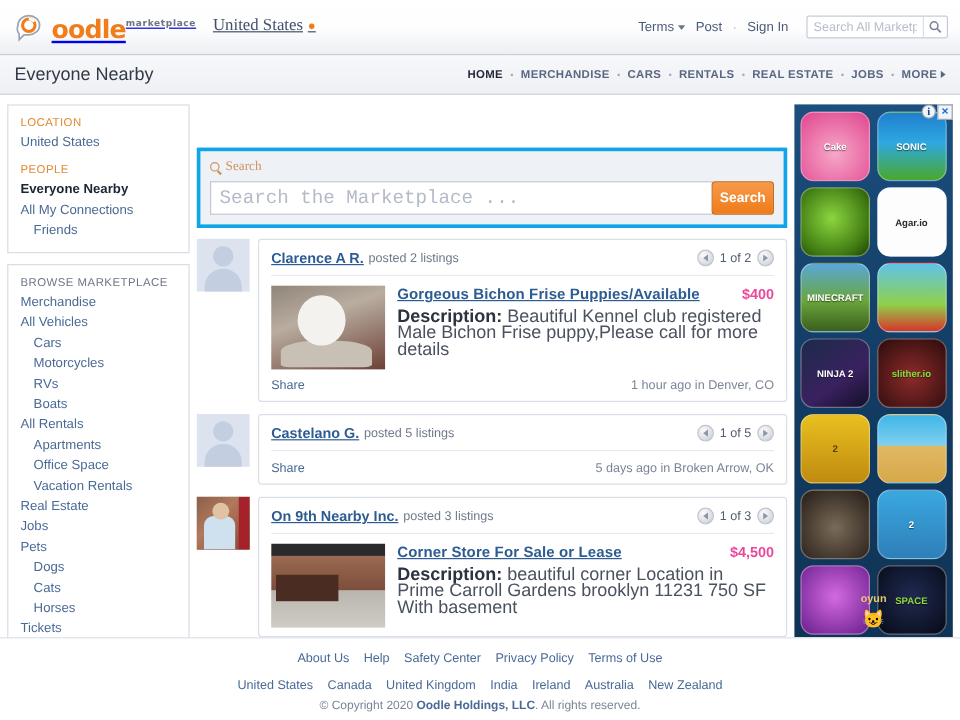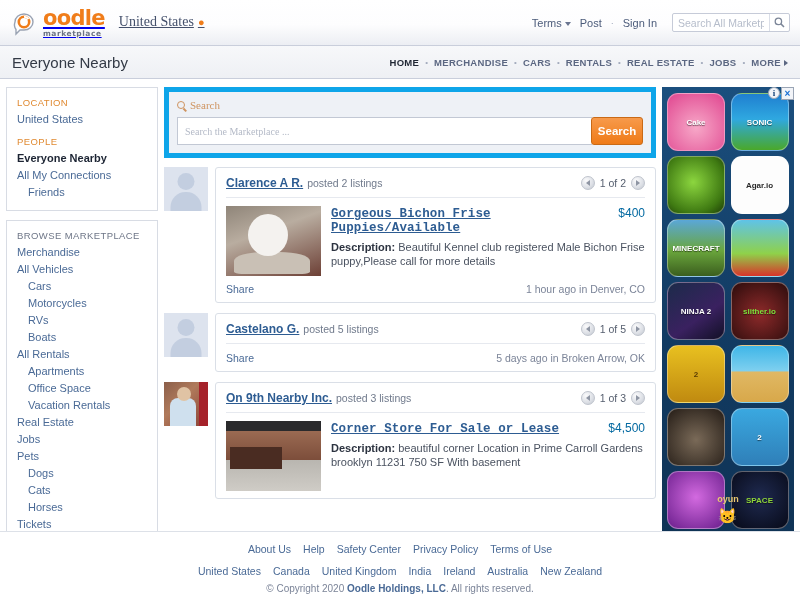--- a/index.html
+++ b/index.html
@@ -15,21 +15,21 @@
   .topbar {
     height: 46px;
     background: linear-gradient(to bottom, #ffffff 0%, #fdfdfe 55%, #eceef3 100%);
     border-bottom: 1px solid #c9cedb;
     display: flex; align-items: center;
     padding: 0 10px 0 12px;
     position: relative;
   }
   .logo-wrap { display: flex; align-items: flex-end; gap: 5px; }
   .logo-mark { width: 26px; height: 26px; position: relative; flex: none; }
-  .logo-text { display: flex; flex-direction: column; line-height: 1; }
+  .logo-text { display: flex; flex-direction: row; line-height: 1; }
   .logo-oodle {
     font-family: "DejaVu Sans", sans-serif;
     font-size: 21px; font-weight: bold; color: #f07d1a;
     letter-spacing: -0.7px;
   }
   .logo-sub {
     font-family: "DejaVu Sans", sans-serif;
     font-size: 7.5px; font-weight: bold; color: #6b7384;
     letter-spacing: 0.55px; margin-top: 1px;
   }
@@ -108,40 +108,40 @@
     display: block; font-size: 11px; color: #4a6a96;
     text-decoration: none; padding: 1.5px 10px; line-height: 14px;
   }
   .side-link.bold { color: #1c2433; font-weight: bold; }
   .side-link.ind { padding-left: 21px; }
   .side-gap { height: 8px; }
 
   
   .center { flex: 1; min-width: 0; }
   .search-panel {
-    border: 5px solid #0ea5e9; background: #eef1f6;
-    padding: 7px 8px 8px 8px; margin-bottom: 9px;
+    border: 3px solid #0ea5e9; background: #eef1f6;
+    padding: 7px 8px 8px 8px; margin-bottom: 9px; margin-top: 36px;
   }
   .search-label {
     font-size: 11px; color: #cf9460; font-family: "Liberation Serif", serif;
     display: flex; align-items: center; gap: 5px; margin-bottom: 6px;
   }
   .mag {
     display: inline-block; width: 8px; height: 8px; border: 1.5px solid #cf9460;
     border-radius: 50%; position: relative;
   }
   .mag::after {
     content: ""; position: absolute; right: -3px; bottom: -2px;
     width: 4px; height: 1.5px; background: #cf9460; transform: rotate(45deg);
   }
   .search-row { display: flex; height: 28px; }
   .search-row input {
     flex: 1; border: 1px solid #c2c8d4; border-right: 0; outline: 0;
-    font-size: 10px; color: #5a6478; padding: 0 7px; background: #fff;
-    font-family: Liberation Serif, serif;
+    font-size: 16px; color: #5a6478; padding: 0 7px; background: #fff;
+    font-family: Liberation Mono, monospace;
   }
   .search-row input::placeholder { color: #b4bac7; }
   .search-btn {
     width: 52px; border: 1px solid #c96a16; border-radius: 3px;
     background: linear-gradient(to bottom, #f79a4b 0%, #ef7b18 100%);
     color: #fff; font-size: 11.5px; font-weight: bold;
     cursor: pointer; font-family: "Liberation Sans", sans-serif;
     margin-left: -1px;
   }
 
@@ -195,24 +195,24 @@
   .t-dog::before { content:""; position:absolute; left:8px; bottom:2px; width:76px; height:22px; border-radius:40% 40% 10% 10%; background:#c9c0b5; }
   .t-rad  { position:absolute; inset:0; background:#0e0e10; }
   .t-rad::after { content:""; position:absolute; left:4px; top:20px; width:86px; height:30px; background:linear-gradient(to bottom,#5f5a52,#2c2a27); border-radius:3px; }
   .t-rad::before { content:""; position:absolute; left:0; bottom:0; width:95px; height:16px; background:#6fc11a; }
   .t-str  { position:absolute; inset:0; background:linear-gradient(to bottom,#2a2a2c 0%,#2a2a2c 14%,#9a6a52 15%,#7d4e3b 55%,#b9b6b0 56%,#cfccc6 100%); }
   .t-str::after { content:""; position:absolute; left:4px; top:26px; width:52px; height:22px; background:#4a2c22; }
 
   .lst-title-row { display: flex; align-items: baseline; gap: 8px; }
   .lst-title {
     font-size: 12.5px; color: #2d5c92; font-weight: bold;
-    letter-spacing: 0.1px; flex: 1; min-width: 0; font-family: Liberation Mono, monospace;
-  }
-  .price { font-size: 12px; color: #0369a1; font-weight: normal; white-space: nowrap; }
-  .desc { font-size: 11px; color: #4a5260; line-height: 14px; margin-top: 5px; }
+    letter-spacing: 0.1px; flex: 1; min-width: 0;
+  }
+  .price { font-size: 12px; color: #ec4899; font-weight: bold; white-space: nowrap; }
+  .desc { font-size: 15px; color: #4a5260; line-height: 14px; margin-top: 5px; }
   .desc b { color: #2c3340; }
   .card-foot { display: flex; align-items: center; margin-top: 7px; }
   .share { font-size: 10.5px; color: #4a6a96; text-decoration: none; }
   .meta { margin-left: auto; font-size: 10.5px; color: #7b8498; }
 
   
   .rsidebar { width: 132px; flex: none; position: relative; }
   .adbox {
     width: 132px; height: 455px;
     background: linear-gradient(to bottom, #1b4f7e 0%, #123c64 50%, #0f3355 100%);

